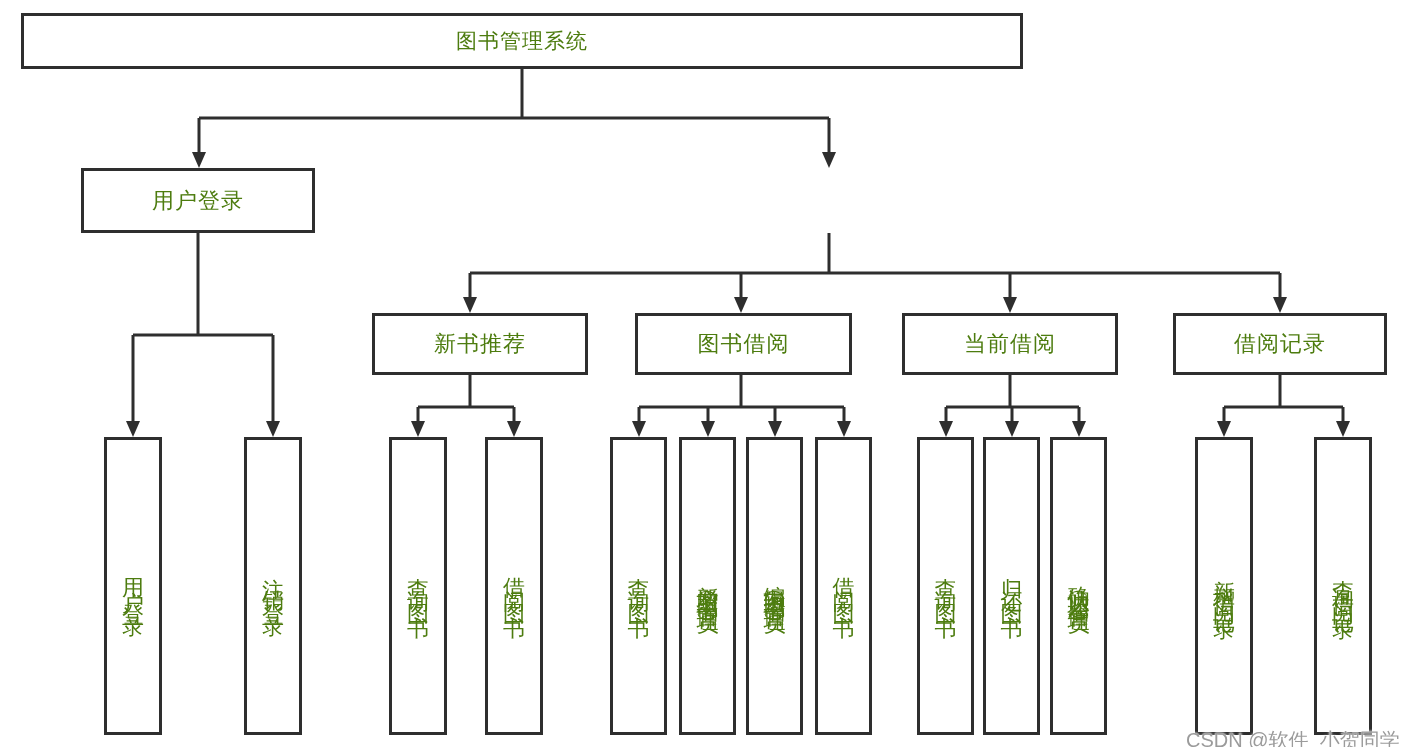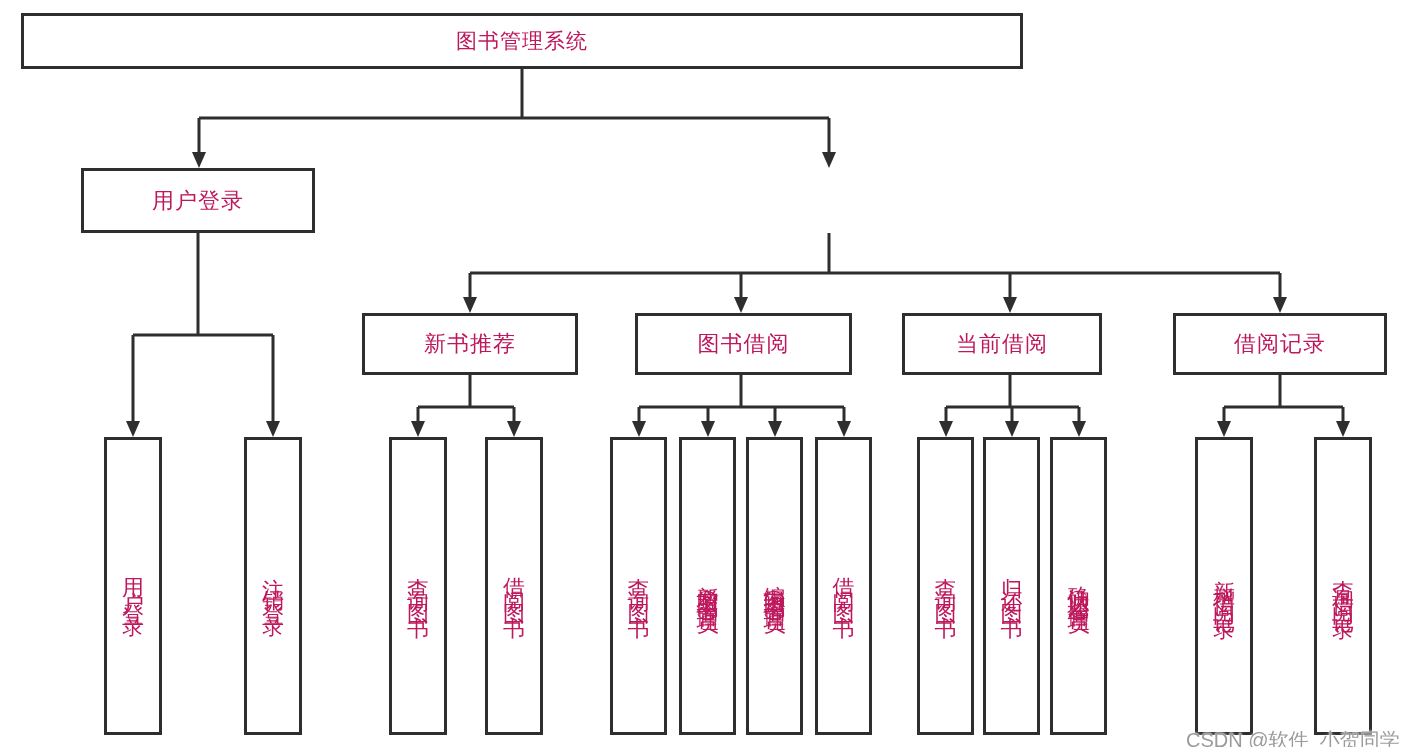--- a/index.html
+++ b/index.html
@@ -22,21 +22,21 @@
     z-index: 1;
   }
   .node {
     position: absolute;
     box-sizing: border-box;
     border: 3px solid #2e2e2e;
     background: #ffffff;
     display: flex;
     align-items: center;
     justify-content: center;
-    color: #be185d;
+    color: #4d7c0f;
     z-index: 2;
   }
   .node.h { 
     font-size: 22px;
     letter-spacing: 1px;
   }
   .node.root { font-size: 21px; }
   .node.v { 
     font-size: 22px;
     writing-mode: vertical-rl;
@@ -95,23 +95,23 @@
 
     <path d="M1280,375 L1280,407 M1224,407 L1343,407 M1224,407 L1224,422 M1343,407 L1343,422" fill="none" stroke="#2e2e2e" stroke-width="3"></path>
     <polygon points="1217,421 1231,421 1224,437" fill="#2e2e2e"></polygon>
     <polygon points="1336,421 1350,421 1343,437" fill="#2e2e2e"></polygon>
   </svg>
 
   <div class="node h root" style="left:21px; top:13px; width:1002px; height:56px;">图书管理系统</div>
 
   <div class="node h" style="left:81px; top:168px; width:234px; height:65px;">用户登录</div>
 
-  <div class="node h" style="left:362px; top:313px; width:216px; height:62px;">新书推荐</div>
+  <div class="node h" style="left:372px; top:313px; width:216px; height:62px;">新书推荐</div>
   <div class="node h" style="left:635px; top:313px; width:217px; height:62px;text-align:right;">图书借阅</div>
-  <div class="node h" style="left:902px; top:313px; width:200px; height:62px;">当前借阅</div>
+  <div class="node h" style="left:902px; top:313px; width:216px; height:62px;">当前借阅</div>
   <div class="node h" style="left:1173px; top:313px; width:214px; height:62px;">借阅记录</div>
 
   <div class="node v short" style="left:104px; top:437px; width:58px; height:298px;">用户登录</div>
   <div class="node v short" style="left:244px; top:437px; width:58px; height:298px;">注销登录</div>
 
   <div class="node v short" style="left:389px; top:437px; width:58px; height:298px;">查询图书</div>
   <div class="node v short" style="left:485px; top:437px; width:58px; height:298px;">借阅图书</div>
 
   <div class="node v short" style="left:610px; top:437px; width:57px; height:298px;">查询图书</div>
   <div class="node v tight" style="left:679px; top:437px; width:57px; height:298px;">新增图书（管理员）</div>

